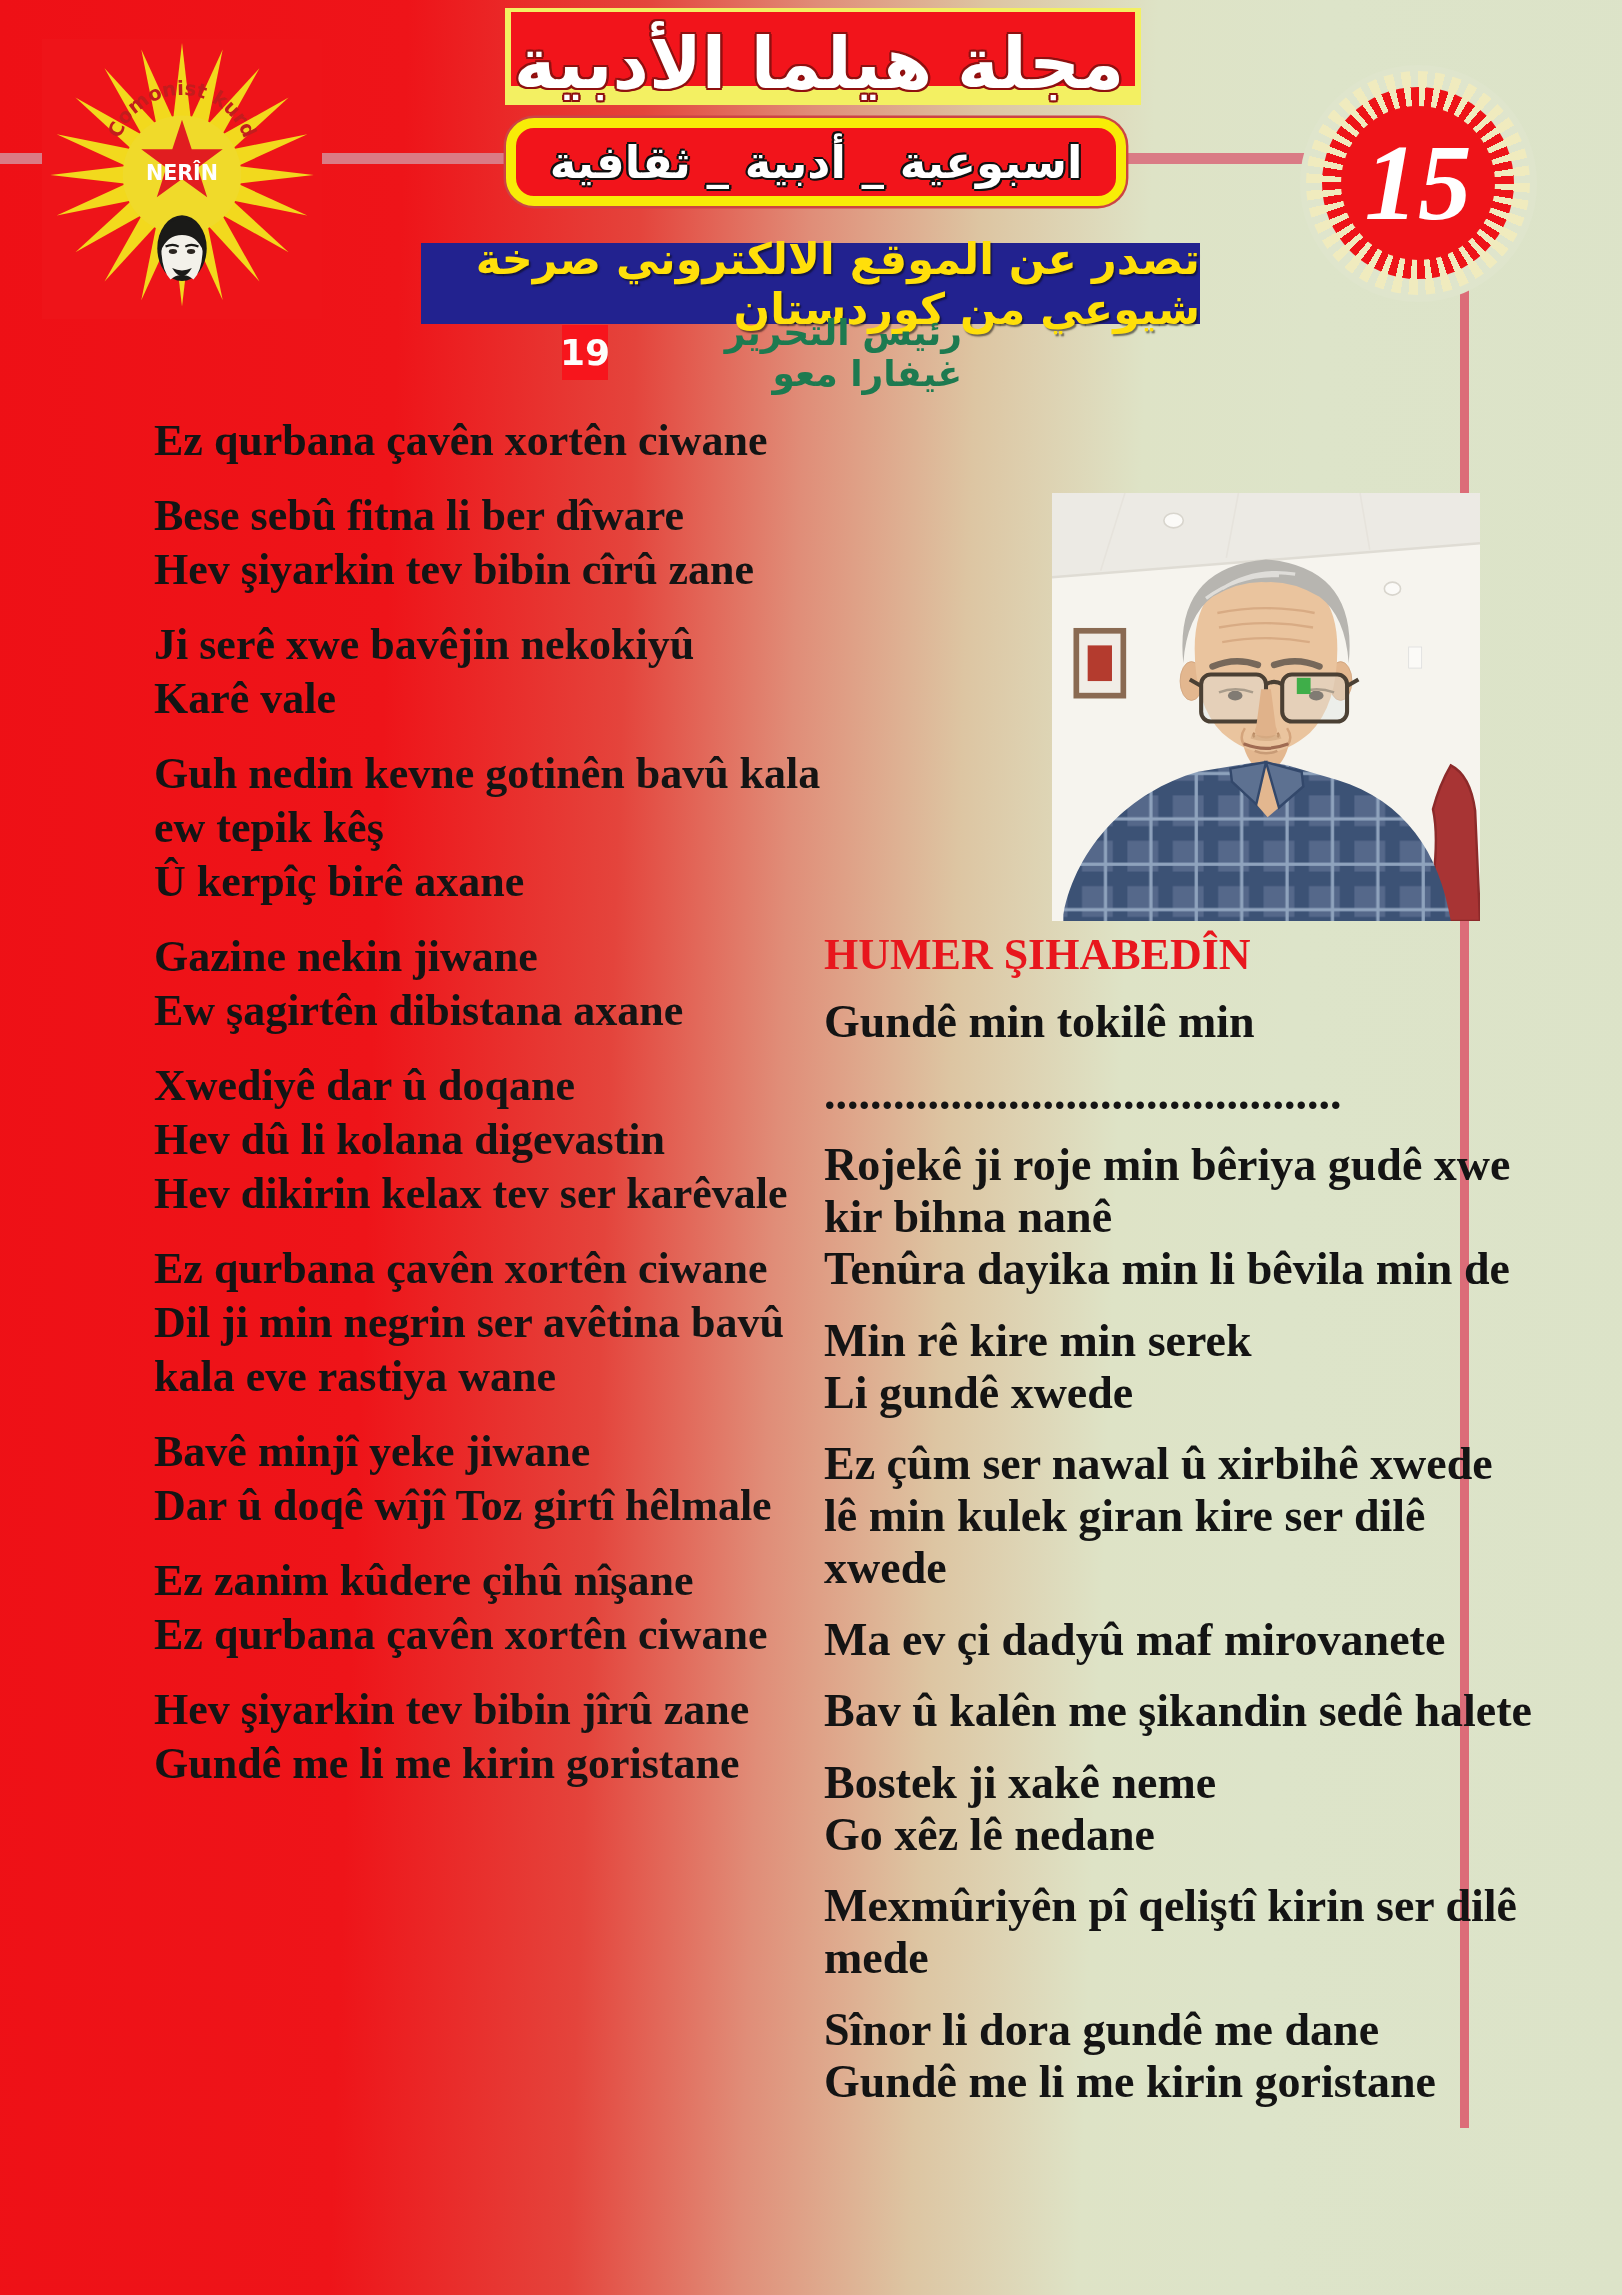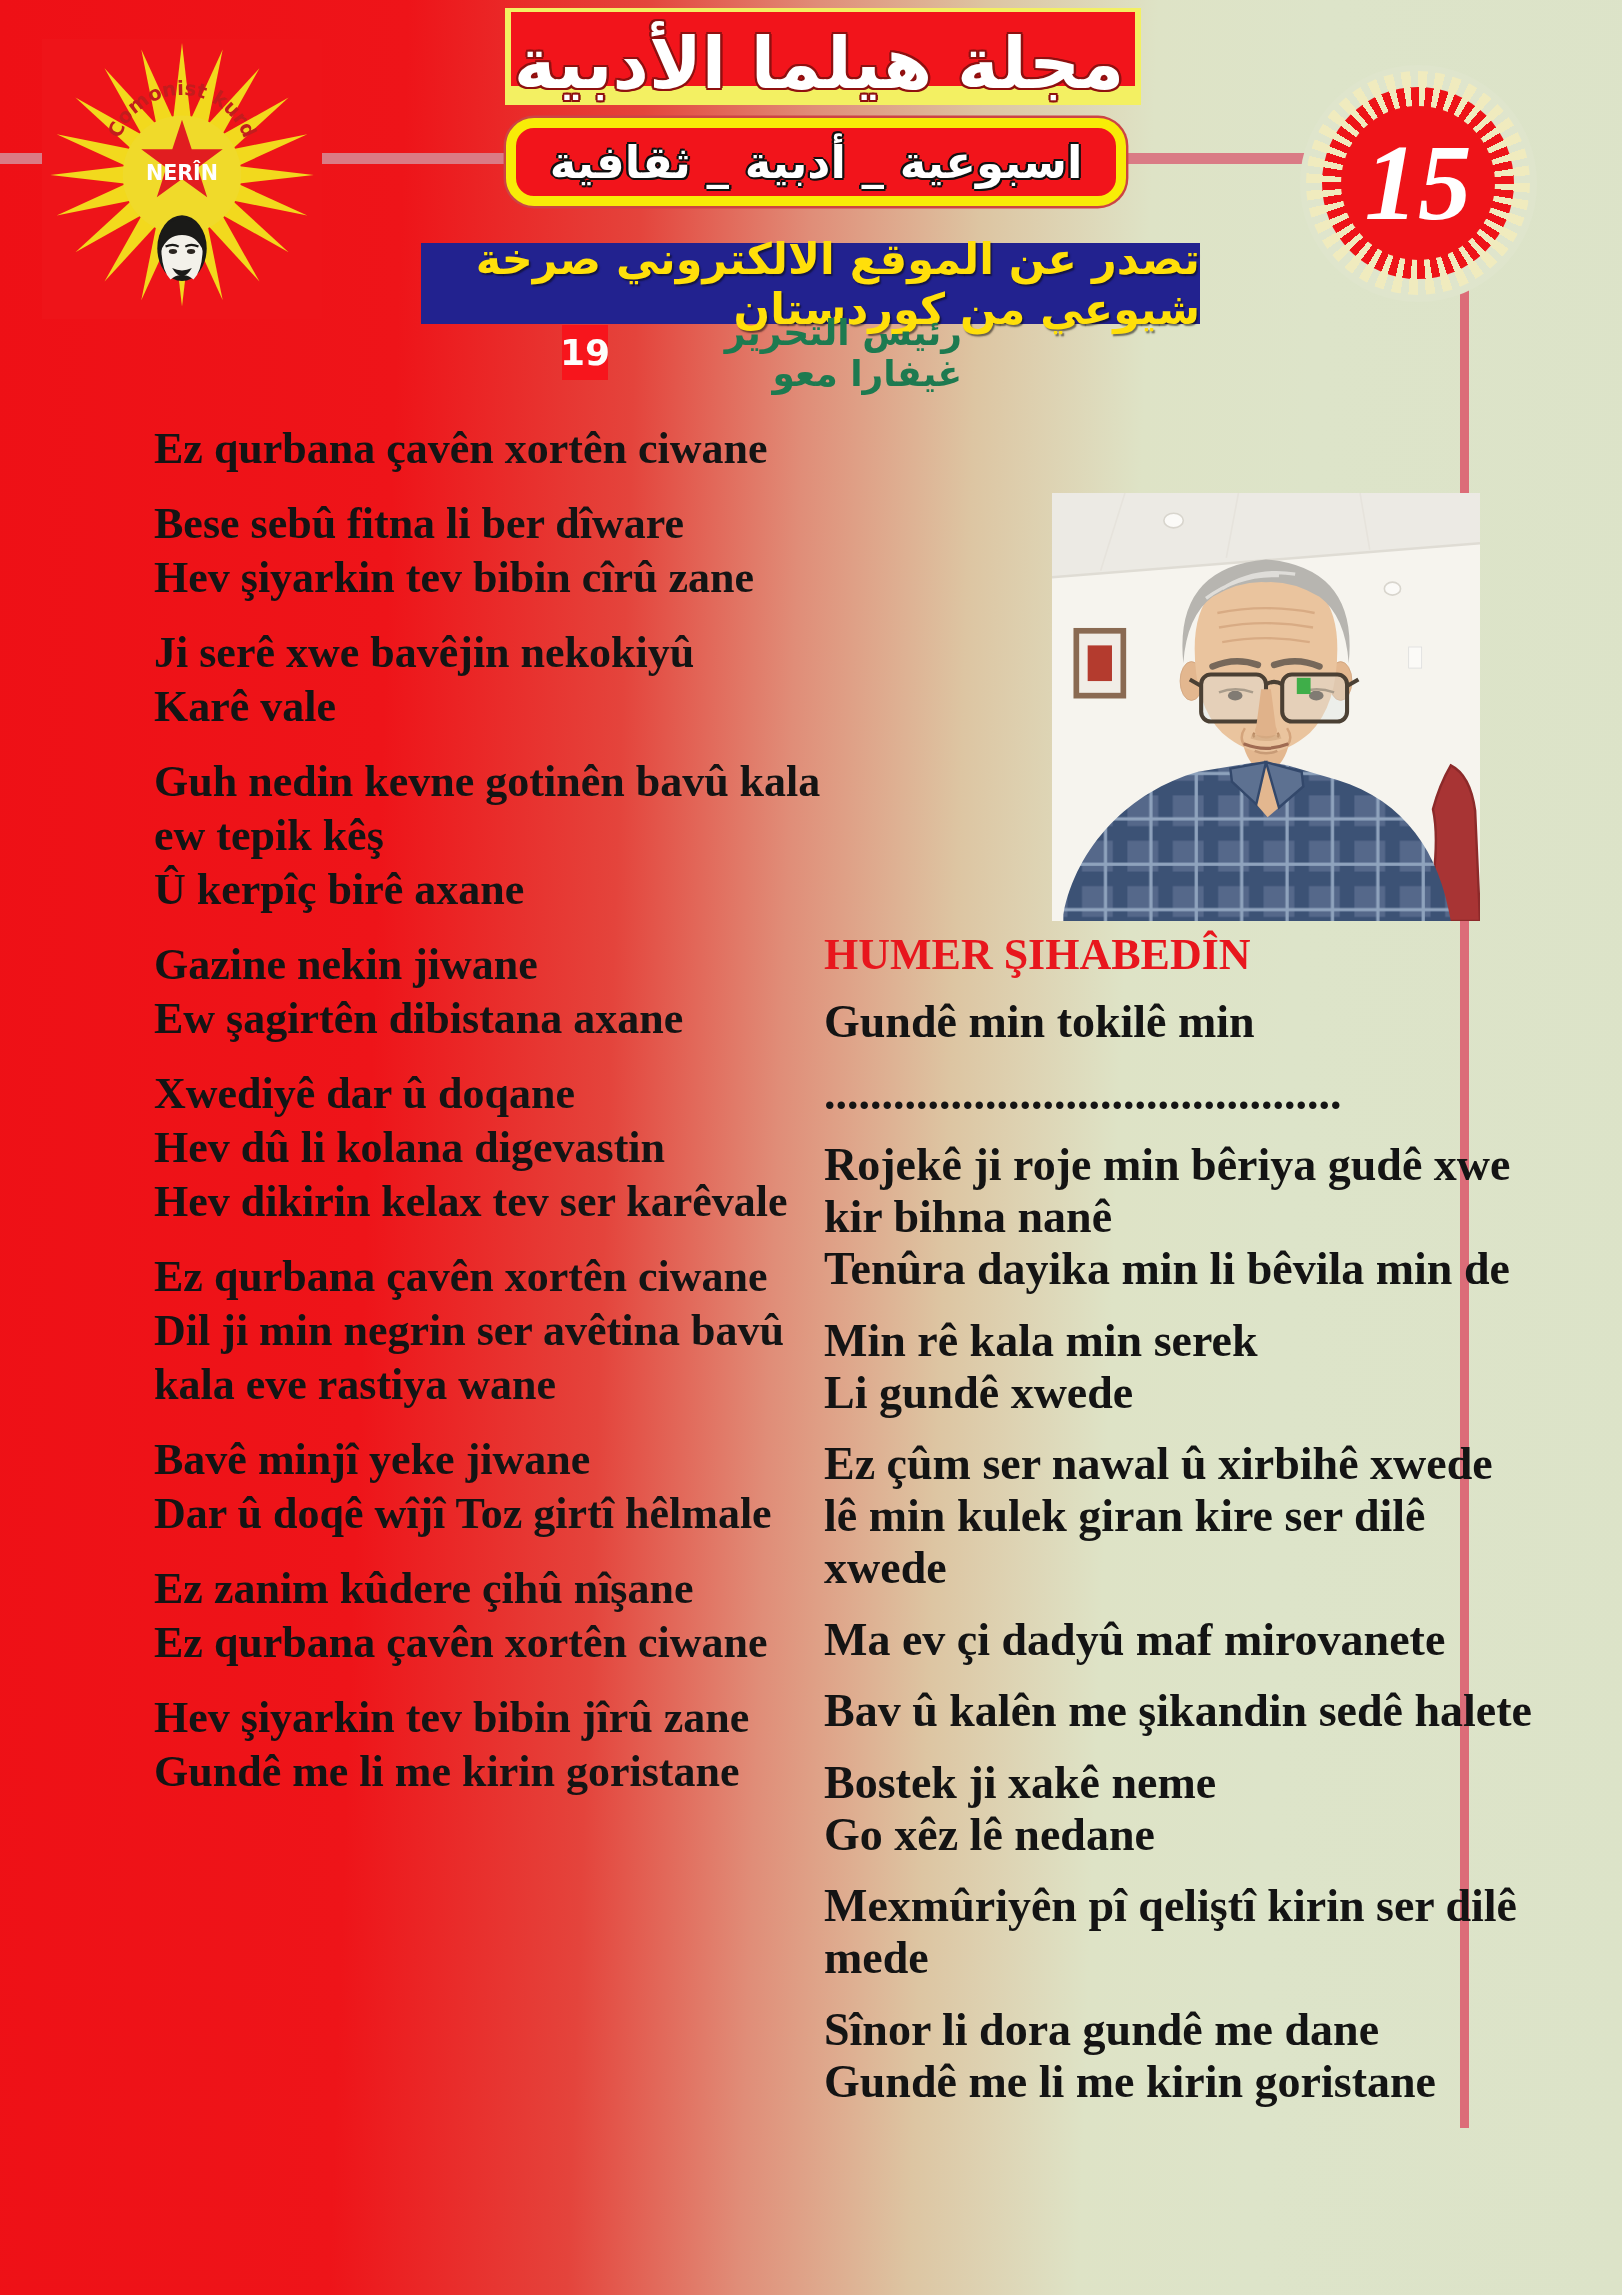--- a/index.html
+++ b/index.html
@@ -47,21 +47,21 @@
 
   
   .logo{position:absolute;left:42px;top:39px;width:280px;height:280px;z-index:2;}
 
   
   .photo{position:absolute;left:1052px;top:493px;width:428px;height:428px;z-index:2;overflow:hidden;}
 
   
   .col-left{position:absolute;left:154px;top:414px;width:665px;z-index:2;}
   .col-right{position:absolute;left:824px;top:930px;width:641px;z-index:2;}
-  .stanza{margin:8px 0 21px 0;}
+  .stanza{margin:0 0 21px 0;}
   .col-right .stanza{margin:0 0 19.5px 0;}
   .pline{display:block;white-space:nowrap;font-weight:bold;color:#141414;font-size:44px;line-height:54px;}
   .col-right .pline{font-size:46px;line-height:52px;}
   .author{margin:0 0 16px 0;font-weight:bold;font-size:44px;line-height:50px;color:#e8161d;white-space:nowrap;}
 </style>
 </head>
 <body>
 
 <div class="page">
 
@@ -248,21 +248,21 @@
         </p>
         <p class="stanza">
           <span class="pline">.............................................</span>
         </p>
         <p class="stanza">
           <span class="pline">Rojekê ji roje min bêriya gudê xwe</span>
           <span class="pline">kir bihna nanê</span>
           <span class="pline">Tenûra dayika min li bêvila min de</span>
         </p>
         <p class="stanza">
-          <span class="pline">Min rê kala min serek</span>
+          <span class="pline">Min rê kire min serek</span>
           <span class="pline">Li gundê xwede</span>
         </p>
         <p class="stanza">
           <span class="pline">Ez çûm ser nawal û xirbihê xwede</span>
           <span class="pline">lê min kulek giran kire ser dilê</span>
           <span class="pline">xwede</span>
         </p>
         <p class="stanza">
           <span class="pline">Ma ev çi dadyû maf mirovanete</span>
         </p>

